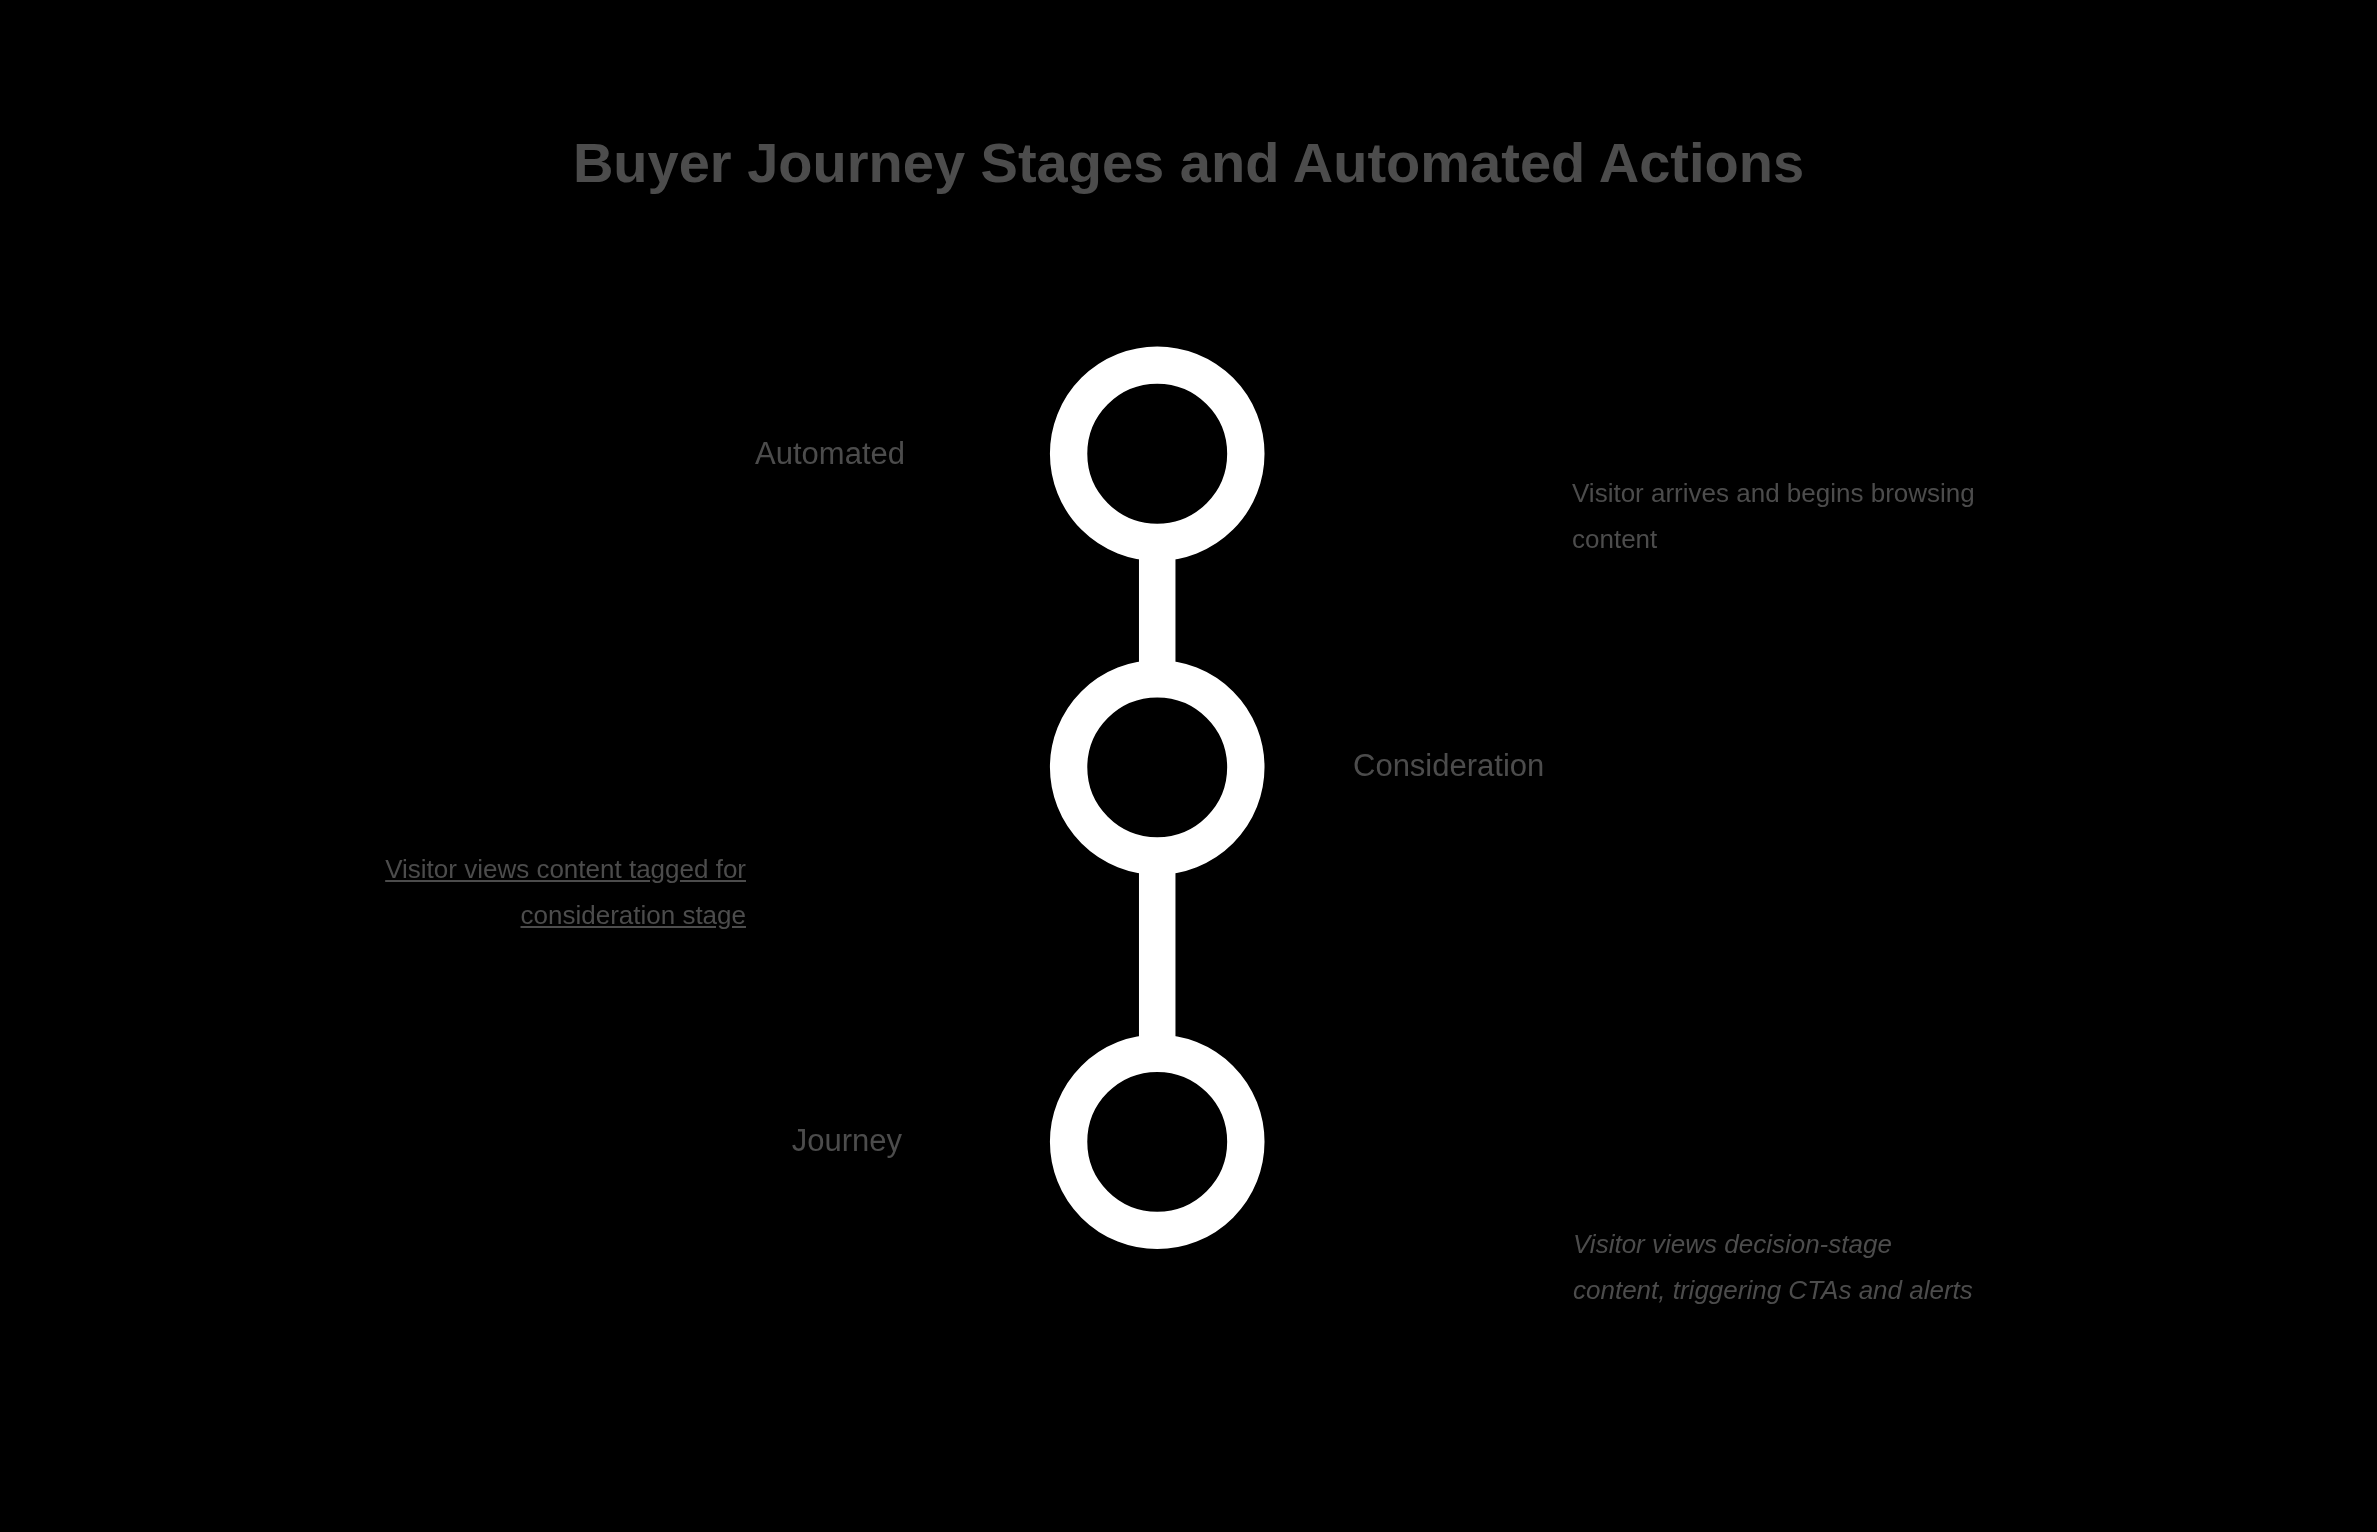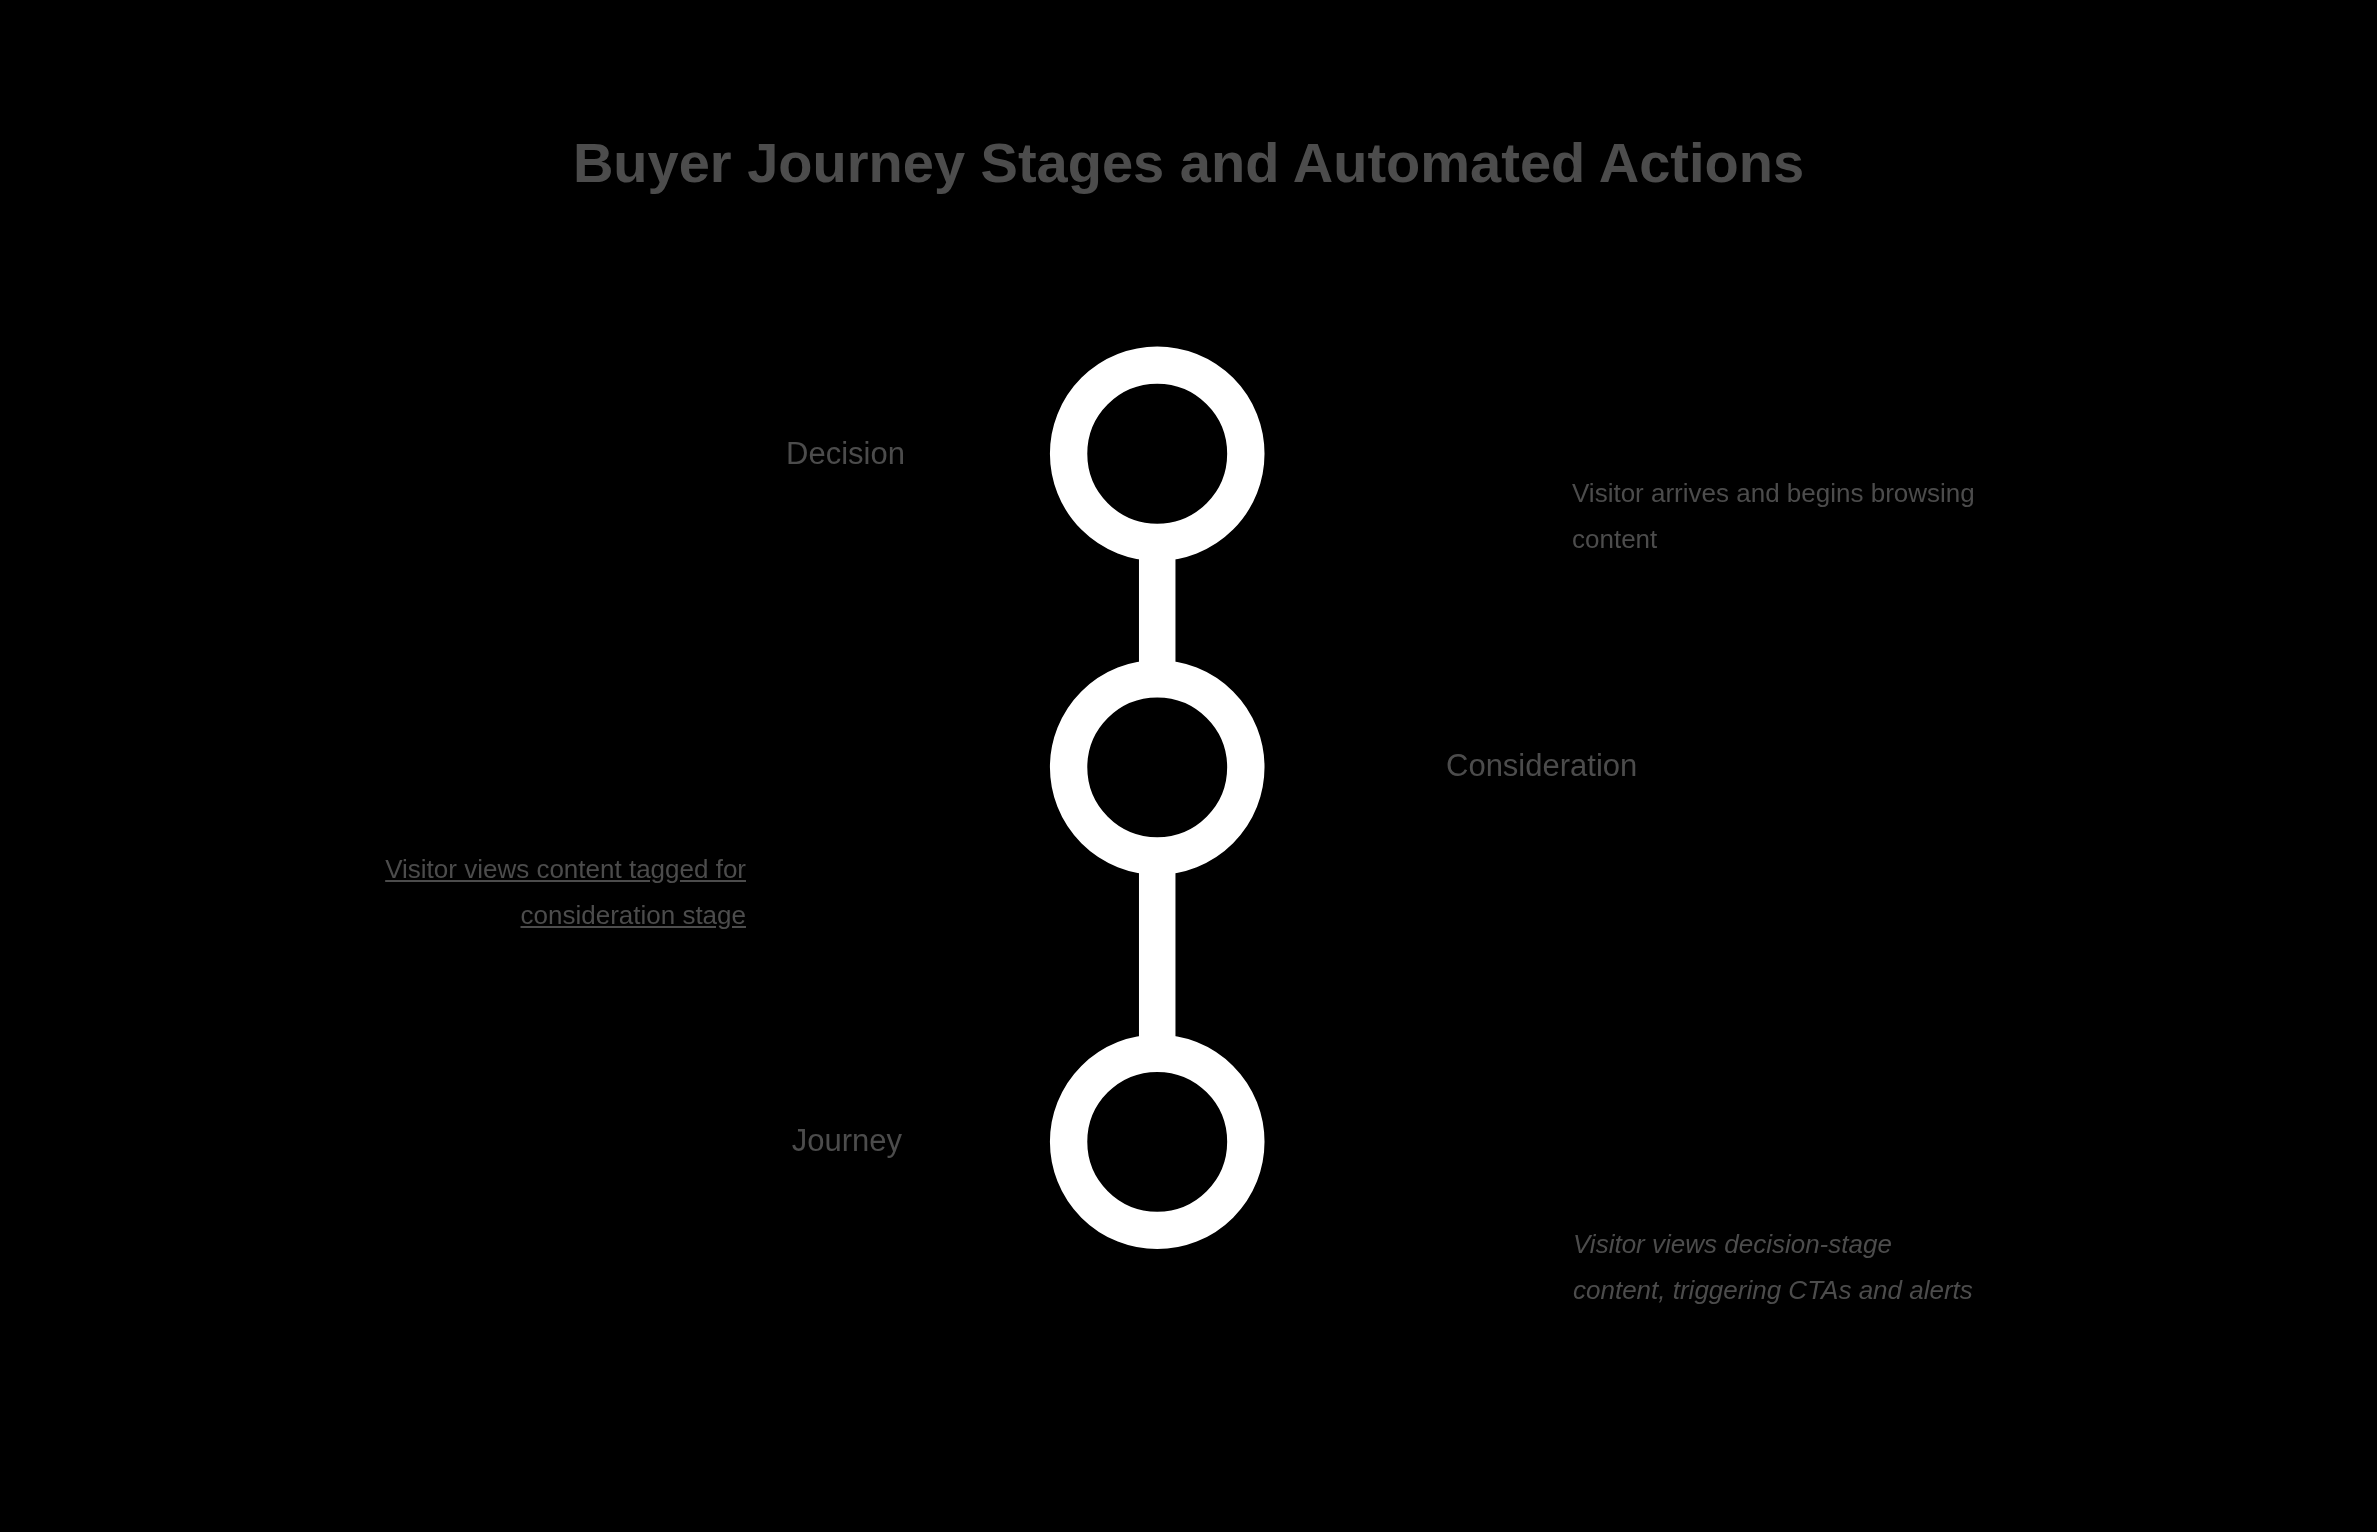--- a/index.html
+++ b/index.html
@@ -47,21 +47,21 @@
     font-size: 26px;
     line-height: 46px;
     color: #4c4c4c;
     white-space: pre-line;
   }
   .stage-desc.align-right { text-align: right; text-decoration: underline; }
   .stage-desc.align-left  { text-align: left; }
 
   
   #label-awareness     { right: 1472px; top: 454px; }
-  #label-consideration { left: 1446px;  top: 766px; }
+  #label-consideration { left: 1353px;  top: 766px; }
   #label-decision      { right: 1475px; top: 1141px; }
 
   #desc-awareness      { left: 1572px;  top: 470px;  width: 660px; }
   #desc-consideration  { right: 1631px; top: 846px;  width: 695px; }
   #desc-decision       { left: 1573px;  top: 1221px; width: 660px; font-style: italic; }
 </style>
 </head>
 <body>
 
 <div class="canvas">
@@ -69,21 +69,21 @@
   <div class="title">Buyer Journey Stages and Automated Actions</div>
 
   <svg class="pipeline" width="2377" height="1533" viewBox="0 0 2736 1764">
     <line x1="1332" y1="522" x2="1332" y2="883" stroke-width="42" stroke="#ffffff"></line>
     <line x1="1332" y1="883" x2="1332" y2="1314" stroke-width="42" stroke="#ffffff"></line>
     <circle cx="1332" cy="522" r="102" stroke-width="43" fill="#000000" stroke="#ffffff"></circle>
     <circle cx="1332" cy="883" r="102" stroke-width="43" fill="#000000" stroke="#ffffff"></circle>
     <circle cx="1332" cy="1314" r="102" stroke-width="43" fill="#000000" stroke="#ffffff"></circle>
   </svg>
 
-  <div id="label-awareness" class="stage-label align-right">Decision</div>
+  <div id="label-awareness" class="stage-label align-right">Automated</div>
 
   <div id="desc-awareness" class="stage-desc align-left">Visitor arrives and begins browsing
 content</div>
 
   <div id="label-consideration" class="stage-label align-left">Consideration</div>
 
   <div id="desc-consideration" class="stage-desc align-right">Visitor views content tagged for
 consideration stage</div>
 
   <div id="label-decision" class="stage-label align-right">Journey</div>

